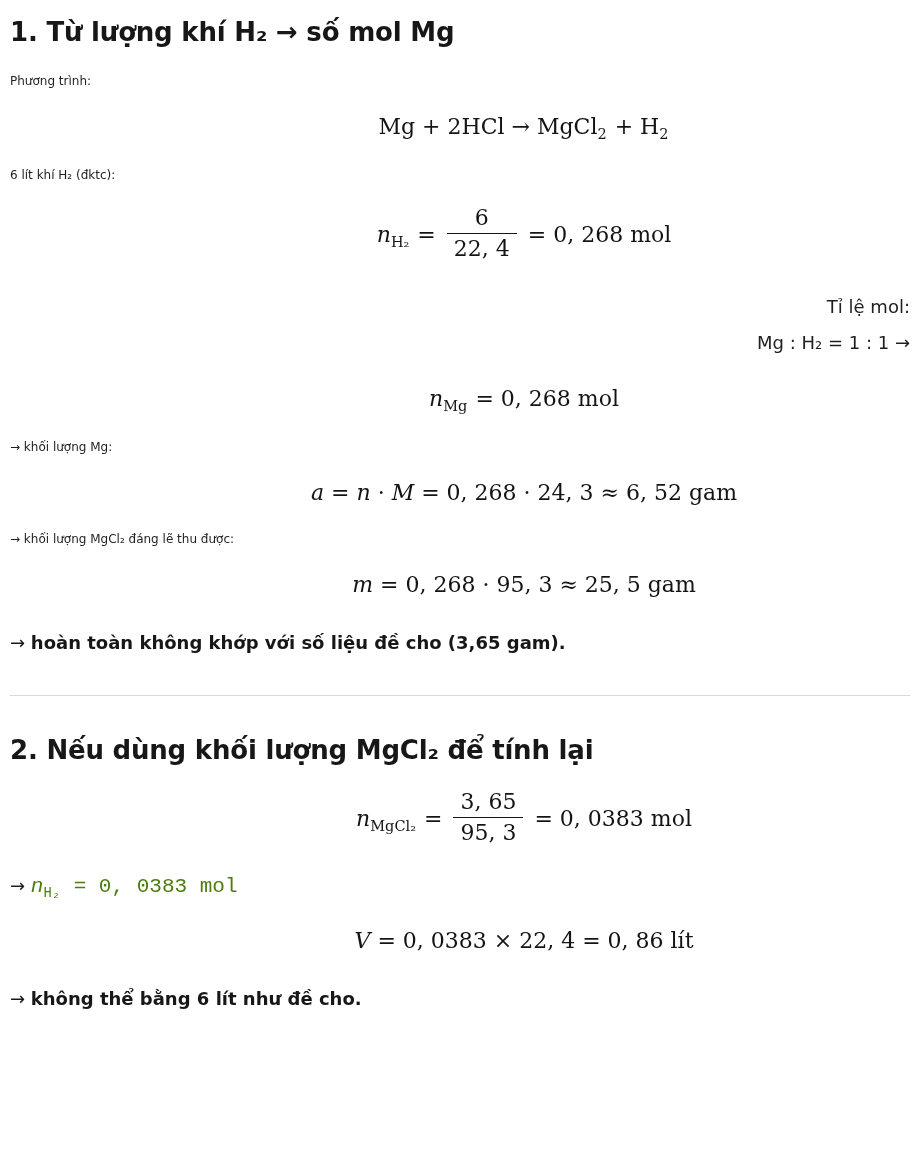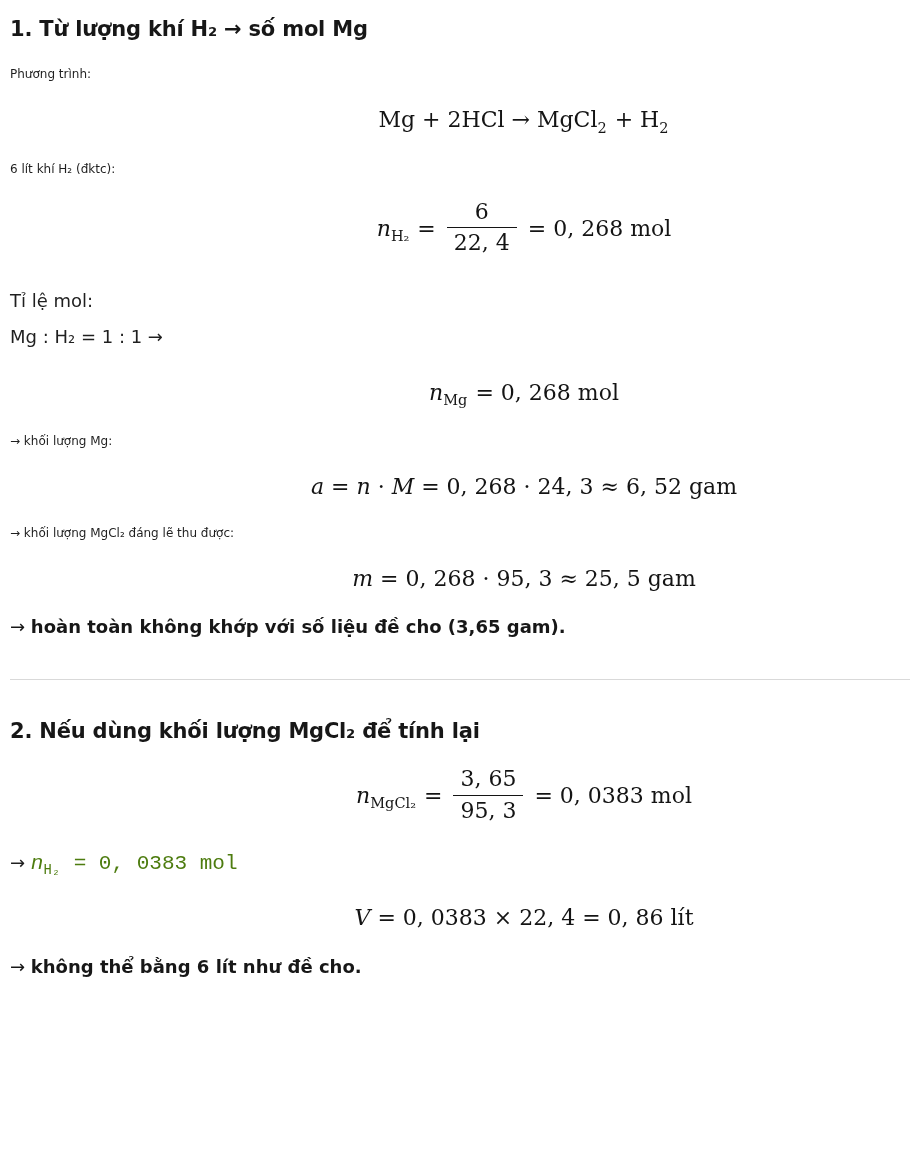--- a/index.html
+++ b/index.html
@@ -7,34 +7,34 @@
   body {
     width: 918px;
     min-height: 1164px;
     font-family: "DejaVu Sans", "Liberation Sans", sans-serif;
     color: #1a1a1a;
     overflow: hidden;
   }
   .doc { padding: 12px 8px 10px 10px; }
 
   h2.sec-heading {
-    font-size: 21px;
+    font-size: 26px;
     font-weight: 700;
     color: #171717;
     letter-spacing: -0.2px;
     margin: 4px 0 24px 0;
     line-height: 1.25;
   }
   p.body-line {
     font-size: 12px;
     line-height: 1.35;
     margin: 18px 0;
     color: #1f1f1f;
   }
-  p.ratio-block { margin: 18px 0; font-size: 18px; color: #1f1f1f; }
+  p.ratio-block { margin: 18px 0; font-size: 18px; color: #1f1f1f; text-align: right; }
   p.ratio-block span { display: block; line-height: 2.0; }
 
   
   .math-display {
     font-family: "DejaVu Serif", "Liberation Serif", serif;
     font-size: 22px;
     color: #141414;
     text-align: center;
     margin: 24px 0 24px 128px;   
     line-height: 1.25;
@@ -65,21 +65,21 @@
   }
   p.inline-math-line .eq-inline {
     font-family: Liberation Mono, monospace;
     font-size: 21px;
     color: #4d7c0f;
     text-align: right;
   }
 
   p.bold-note {
     font-size: 18px;
-    margin: 24px 0;
+    margin: 34px 0;
     color: #171717;
   }
   p.bold-note .note-arrow { font-weight: 400; }
   p.bold-note .note-text { font-weight: 700; }
 
   hr.section-divider {
     border: none;
     border-top: 1.5px solid #d9d9d9;
     margin: 42px 0 38px 0;
   }

